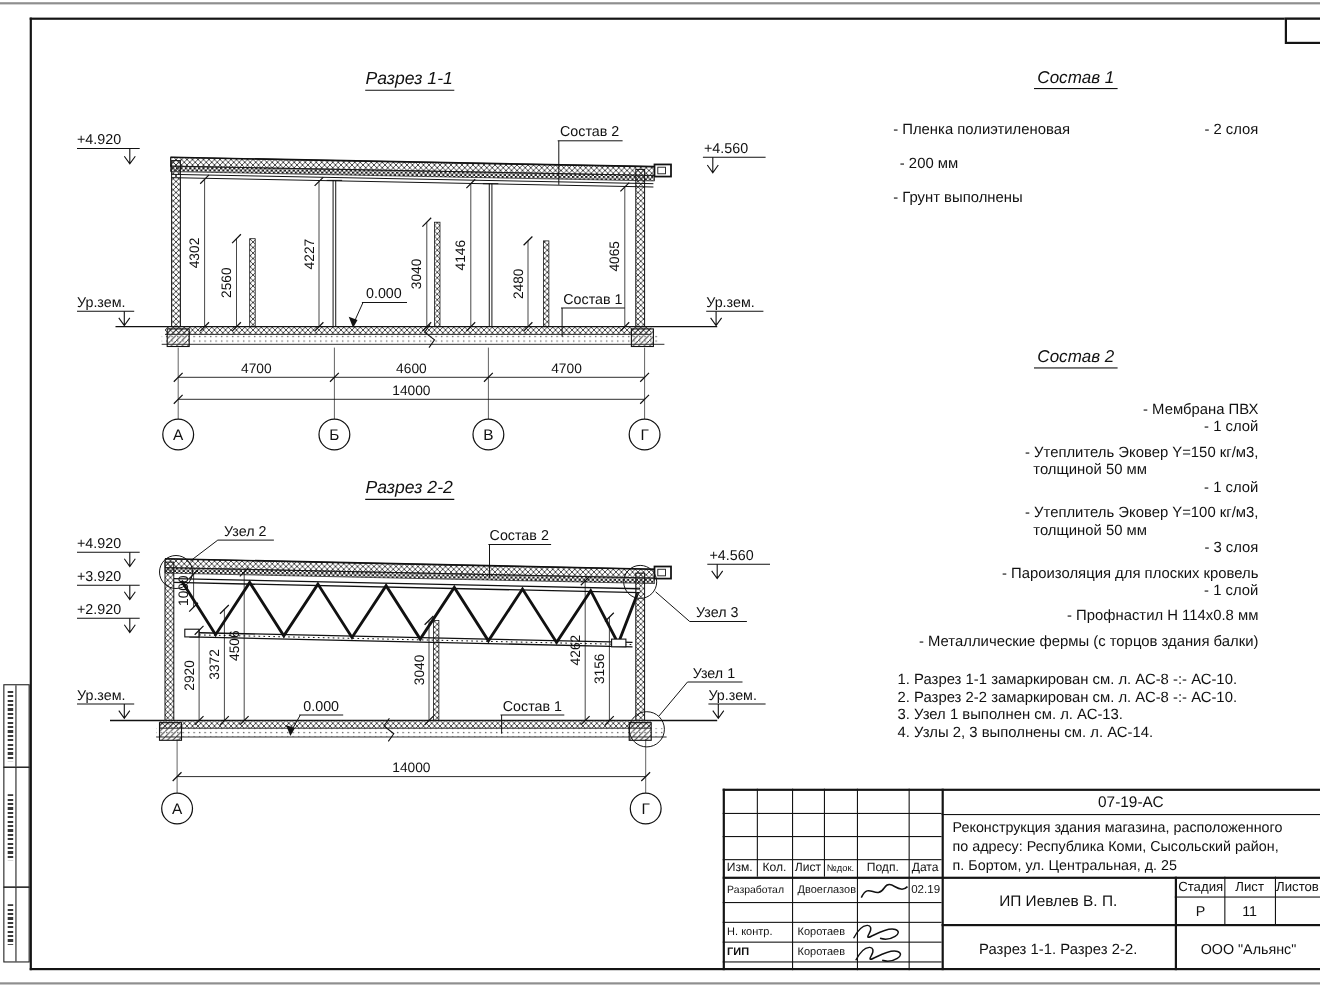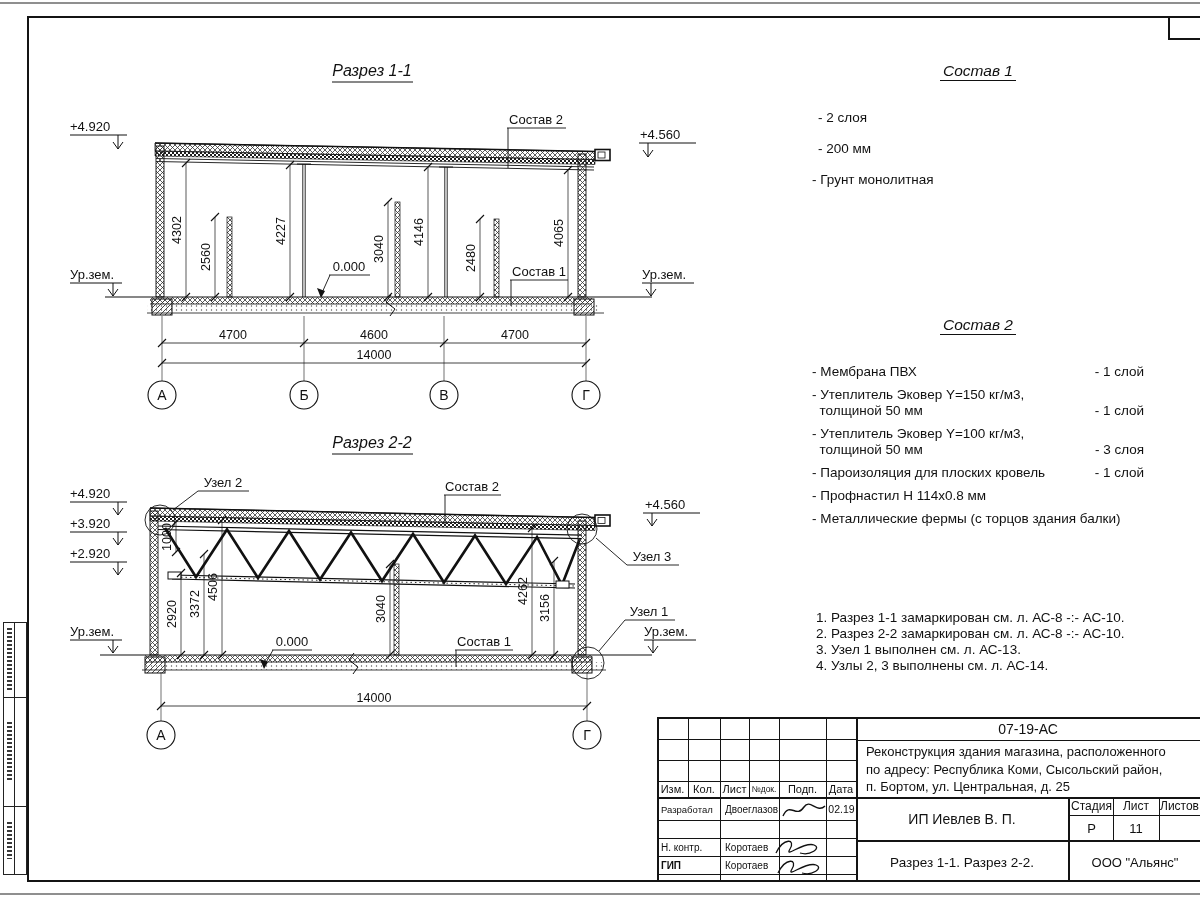--- a/index.html
+++ b/index.html
@@ -14,21 +14,21 @@
   
   .stamp-strip{position:absolute;left:3px;top:623px;width:24px;}
   .stamp-box{box-sizing:border-box;border:1px solid #222;margin-top:-1px;display:flex;}
   .stamp-box .txtcol{width:10px;border-right:1px solid #222;display:flex;}
   .stamp-box .marks{width:5px;margin:auto;background:repeating-linear-gradient(180deg,#3a3a3a 0 2px,transparent 2px 4px);}
   
   .cmp{position:absolute;width:332px;}
   .cmp-title{text-align:center;margin-bottom:30px;}
   .cmp-title span{font-style:italic;font-size:15.5px;border-bottom:1px solid #111;padding:0 3px 1px;}
   .cmp-item{display:flex;align-items:flex-end;margin-bottom:15px;font-size:13.5px;line-height:16px;}
-  .cmp2 .cmp-item{margin-bottom:7px;}
+  .cmp2 .cmp-item{margin-bottom:7px;flex-direction:column;}
   .cmp-name{flex:1;white-space:pre-wrap;}
   .cmp-val{white-space:nowrap;padding-left:6px;}
   
   .notes{position:absolute;left:816px;top:610px;width:372px;font-size:13.5px;line-height:16px;}
   
   .tb-line{position:absolute;background:#141414;}
   .tb-cell{position:absolute;display:flex;align-items:center;justify-content:center;
            font-size:11px;box-sizing:border-box;}
   .tb-left{justify-content:flex-start;padding-left:3px;}
   svg text{fill:#111;font-family:"Liberation Sans",sans-serif;}
@@ -257,27 +257,28 @@
         <circle cx="587" cy="735" r="14" fill="#fff" stroke="#111" stroke-width="1.1"></circle>
         <text class="ax" x="161" y="740" text-anchor="middle">А</text>
         <text class="ax" x="587" y="740" text-anchor="middle">Г</text>
       </g>
     </g>
   </svg>
 
   <div class="cmp" style="left:812px;top:62px;">
     <div class="cmp-title"><span>Состав 1</span></div>
     <div class="cmp-item">
+        <span class="cmp-name">- Пленка полиэтиленовая</span>
         <span class="cmp-val">-  2 слоя</span>
       </div>
     <div class="cmp-item">
         <span class="cmp-val">- 200 мм</span>
       </div>
     <div class="cmp-item">
-        <span class="cmp-name">- Грунт монолитная</span>
+        <span class="cmp-name">- Грунт выполнены</span>
         <span class="cmp-val"></span>
       </div>
   </div>
 
   <div class="cmp cmp2" style="left:812px;top:316px;">
     <div class="cmp-title"><span>Состав 2</span></div>
     <div class="cmp-item">
         <span class="cmp-name">- Мембрана ПВХ</span>
         <span class="cmp-val">- 1 слой</span>
       </div>

